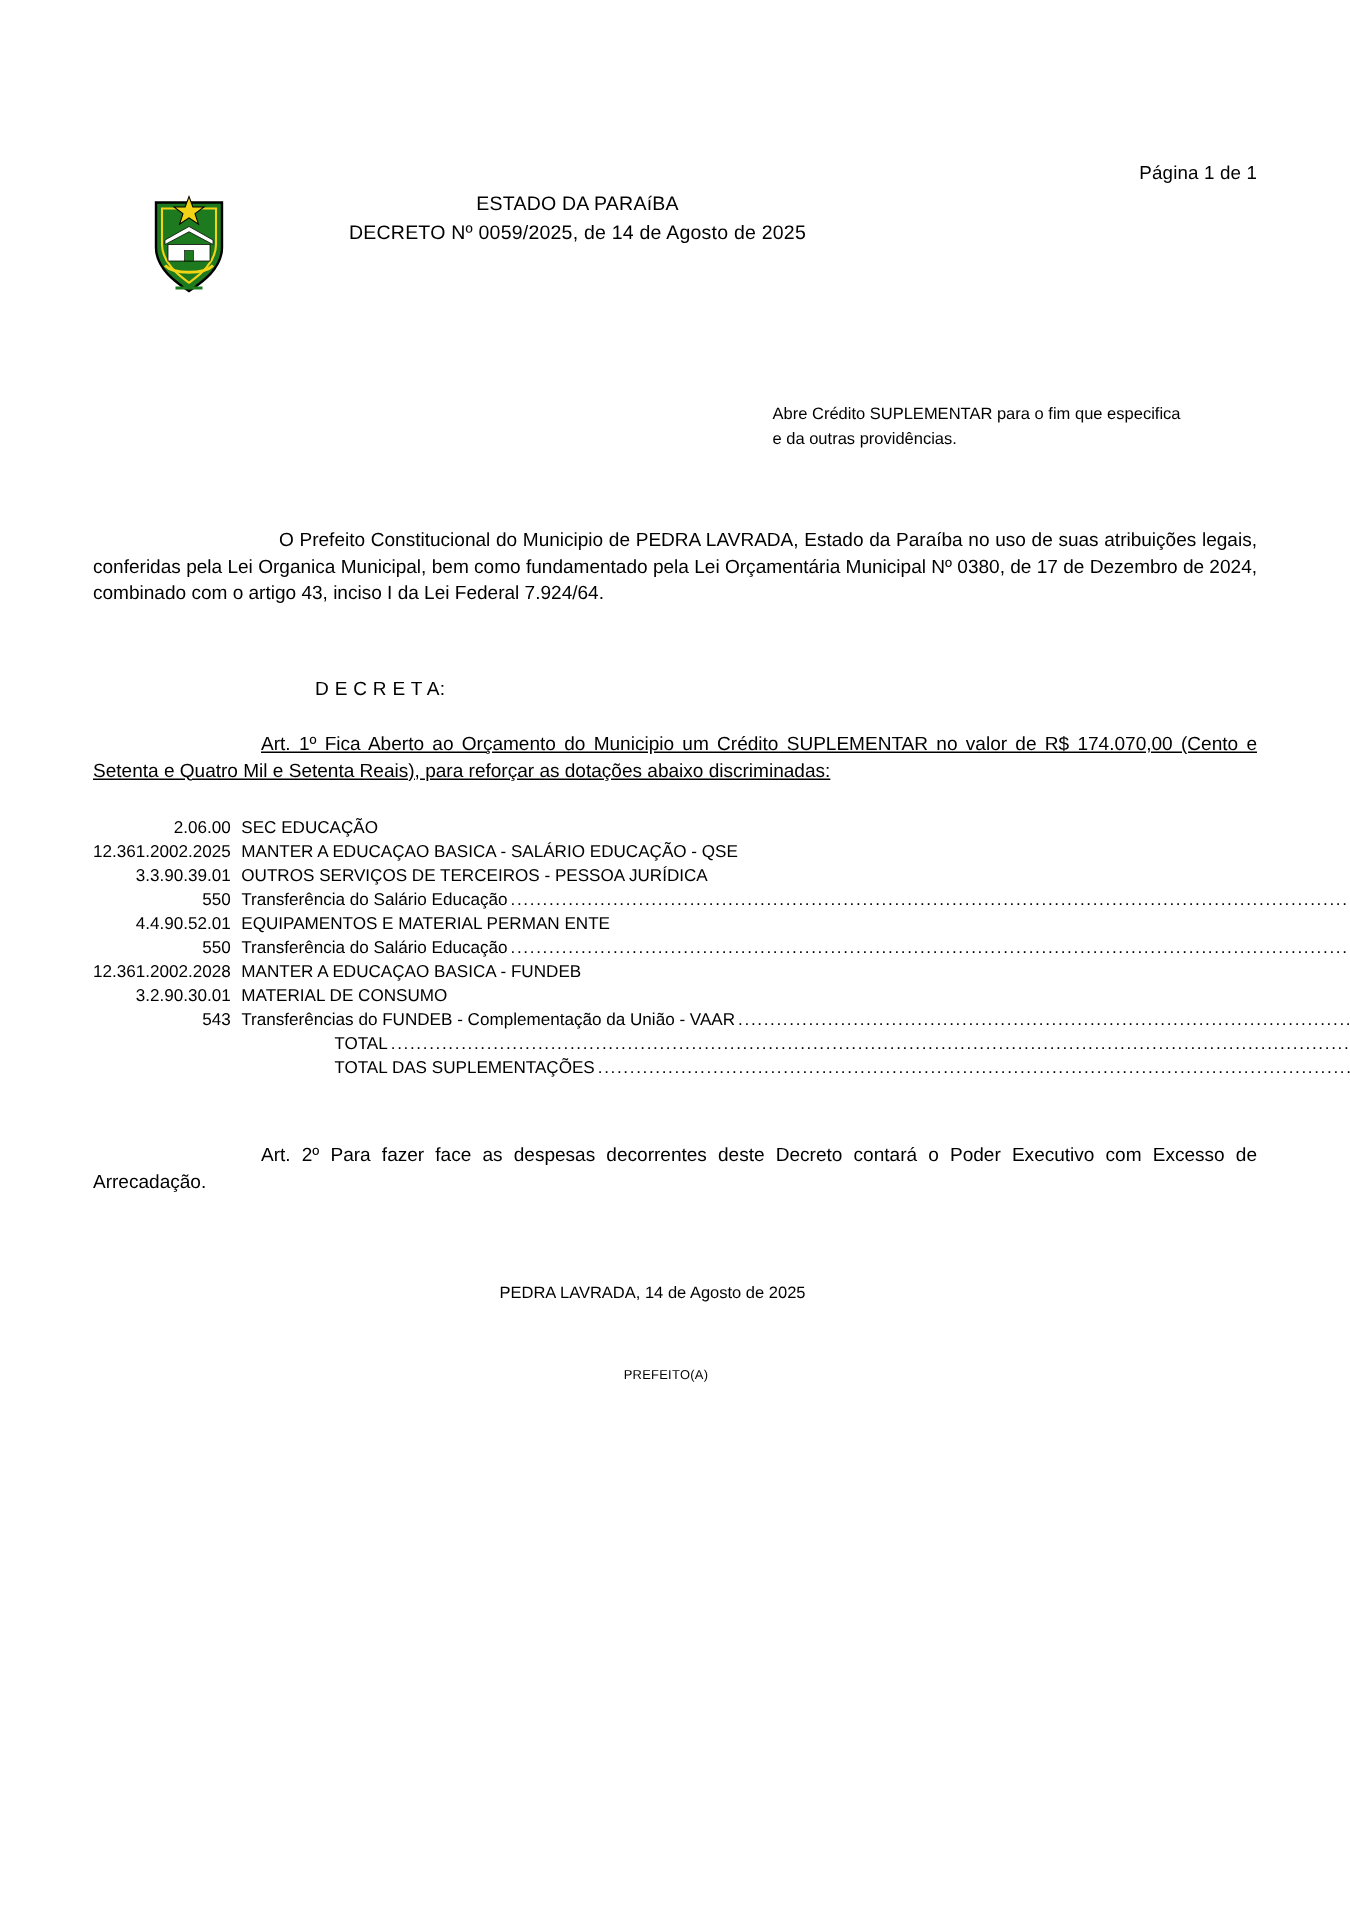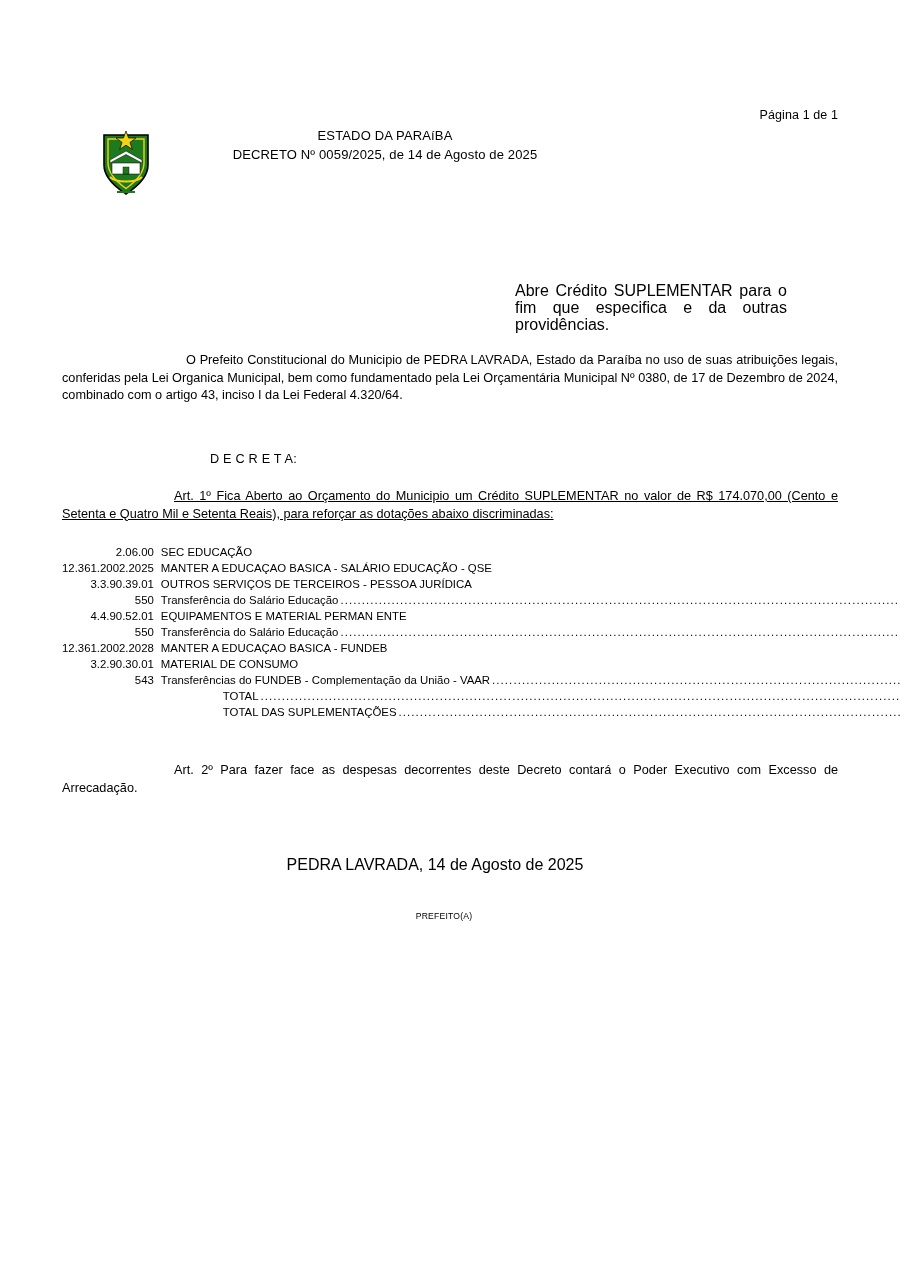--- a/index.html
+++ b/index.html
@@ -54,25 +54,24 @@
     line-height: 19px;
     letter-spacing: 0.15px;
   }
 
   
   .ementa {
     position: absolute;
     top: 268px;
     left: 515px;
     width: 272px;
-    font-size: 16px;
+    font-size: 11px;
     line-height: 17px;
     text-align: justify;
     text-align-last: left;
-    margin-top: 14px;
   }
 
   
   .para {
     font-size: 12.7px;
     line-height: 17.5px;
     text-align: justify;
     text-align-last: left;
   }
   .p1 {
@@ -158,21 +157,21 @@
     text-indent: 140px;
     font-size: 12.7px;
     line-height: 17.5px;
   }
   .place-date {
     position: absolute;
     top: 856px;
     left: 62px;
     right: 62px;
     text-align: center;
-    font-size: 16px;
+    font-size: 11px;
     padding-right: 30px;
   }
   .signer {
     position: absolute;
     top: 893px;
     left: 62px;
     right: 62px;
     text-align: center;
     font-size: 11.7px;
     letter-spacing: 0.1px;
@@ -211,21 +210,21 @@
       </svg>
     </div>
     <div class="header-lines">
       <div>ESTADO  DA PARAíBA</div>
       <div>DECRETO Nº 0059/2025, de 14 de Agosto de 2025</div>
     </div>
   </div>
 
   <div class="ementa">Abre Crédito SUPLEMENTAR para o fim que especifica e da outras providências.</div>
 
-  <div class="para p1">O Prefeito Constitucional do Municipio de PEDRA LAVRADA, Estado da Paraíba no uso de suas atribuições legais, conferidas pela Lei Organica Municipal, bem como fundamentado pela Lei Orçamentária Municipal Nº 0380, de 17 de Dezembro de 2024, combinado com o artigo 43, inciso I da Lei Federal 4.320/64.</div>
+  <div class="para p1">O Prefeito Constitucional do Municipio de PEDRA LAVRADA, Estado da Paraíba no uso de suas atribuições legais, conferidas pela Lei Organica Municipal, bem como fundamentado pela Lei Orçamentária Municipal Nº 0380, de 17 de Dezembro de 2024, combinado com o artigo 43, inciso I da Lei Federal 7.924/64.</div>
 
   <div class="decreta">D E C R E T A:</div>
 
   <div class="para p2">Art. 1º Fica Aberto ao Orçamento do Municipio um Crédito SUPLEMENTAR no valor de R$ 174.070,00 (Cento e Setenta e Quatro Mil e Setenta Reais), para reforçar as dotações abaixo discriminadas:</div>
 
   <table class="budget">
     <tbody>
         <tr>
           <td class="col-code">2.06.00</td>
           <td class="col-desc">SEC EDUCAÇÃO</td>

